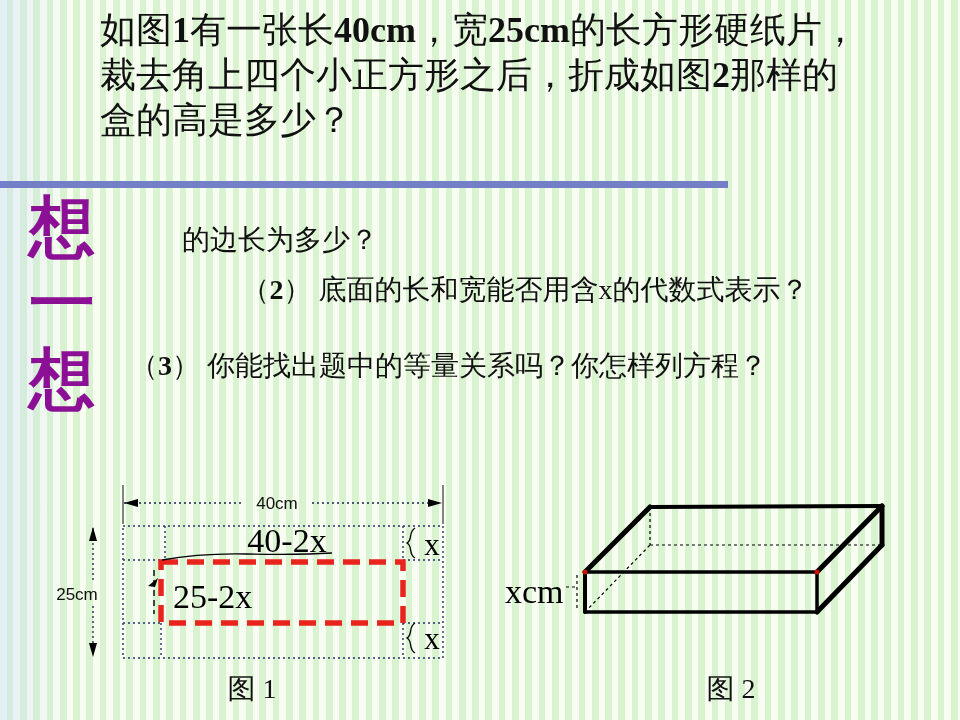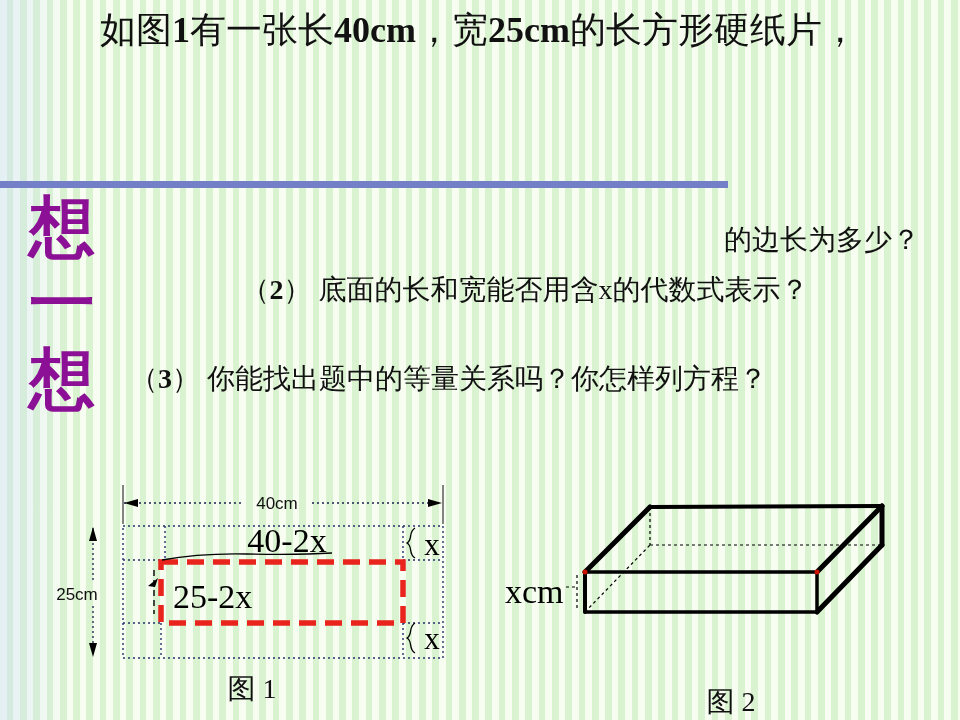--- a/index.html
+++ b/index.html
@@ -15,28 +15,28 @@
     font-size:36px;line-height:45px;margin-left:7px;}
   .title-block b{font-weight:700;}
   .sup{vertical-align:super;font-size:22px;font-weight:700;line-height:0;}
   .bar{position:absolute;left:0;top:181px;width:728px;height:7px;background:#7380C8;}
   .think{position:absolute;left:16px;top:190px;width:92px;text-align:center;
     color:#8B1095;font-weight:700;}
   .think .ch{font-size:66px;line-height:76px;}
   .questions{position:absolute;left:130px;top:222px;width:790px;
     font-size:28px;line-height:36px;}
   .questions b{font-weight:700;}
-  .q-indent{padding-left:52px;text-align:right;}
+  .q-indent{padding-left:52px;}
   .q2{margin-top:14px;text-align:center;}
-  .q3{margin-top:53px;}
+  .q3{margin-top:40px;}
   .fig1-svg{position:absolute;left:40px;top:478px;}
   .fig2-svg{position:absolute;left:490px;top:492px;}
   .caption{position:absolute;top:670px;width:150px;text-align:center;font-size:28px;}
   .cap1{left:177px;}
-  .cap2{left:656px;margin-top:13px;}
+  .cap2{left:656px;}
   .dim-label{font-family:"Liberation Sans","DejaVu Sans",sans-serif;font-size:17px;fill:#111;}
   .math-label{font-family:"Liberation Serif","DejaVu Serif",serif;font-size:34px;fill:#000;}
   .x-label{font-family:"Liberation Serif","DejaVu Serif",serif;font-size:31px;fill:#000;}
   .dotnavy{stroke:#26306b;stroke-width:1.4;fill:none;stroke-dasharray:2 3;}
   .dimline{stroke:#1a2050;stroke-width:1.3;fill:none;stroke-dasharray:2 3;}
   .extline{stroke:#333;stroke-width:1.2;fill:none;}
   .redrect{stroke:#E8241C;stroke-width:5.5;fill:none;stroke-dasharray:17 9;}
   .brace{stroke:#000;stroke-width:1.3;fill:none;}
   .leader{stroke:#000;stroke-width:1.4;fill:none;stroke-dasharray:6 4;}
   .boxedge{stroke:#000;fill:none;stroke-linecap:round;}
@@ -44,20 +44,22 @@
   .arrowhead{fill:#000;stroke:none;}
 </style>
 </head>
 <body>
 
 <div class="slide">
   <div class="left-tint"></div>
 
   <div class="title-block">
     <div><span>如图</span><b>1</b><span>有一张长</span><b>40cm</b><span>，宽</span><b>25cm</b><span>的长方形硬纸片，</span></div>
+    <div><span>裁去角上四个小正方形之后，折成如图</span><b>2</b><span>那样的</span></div>
+    <div><span>盒的高是多少？</span></div>
   </div>
 
   <div class="bar"></div>
 
   <div class="think">
     <div class="ch">想</div>
     <div class="ch">一</div>
     <div class="ch">想</div>
   </div>
 

